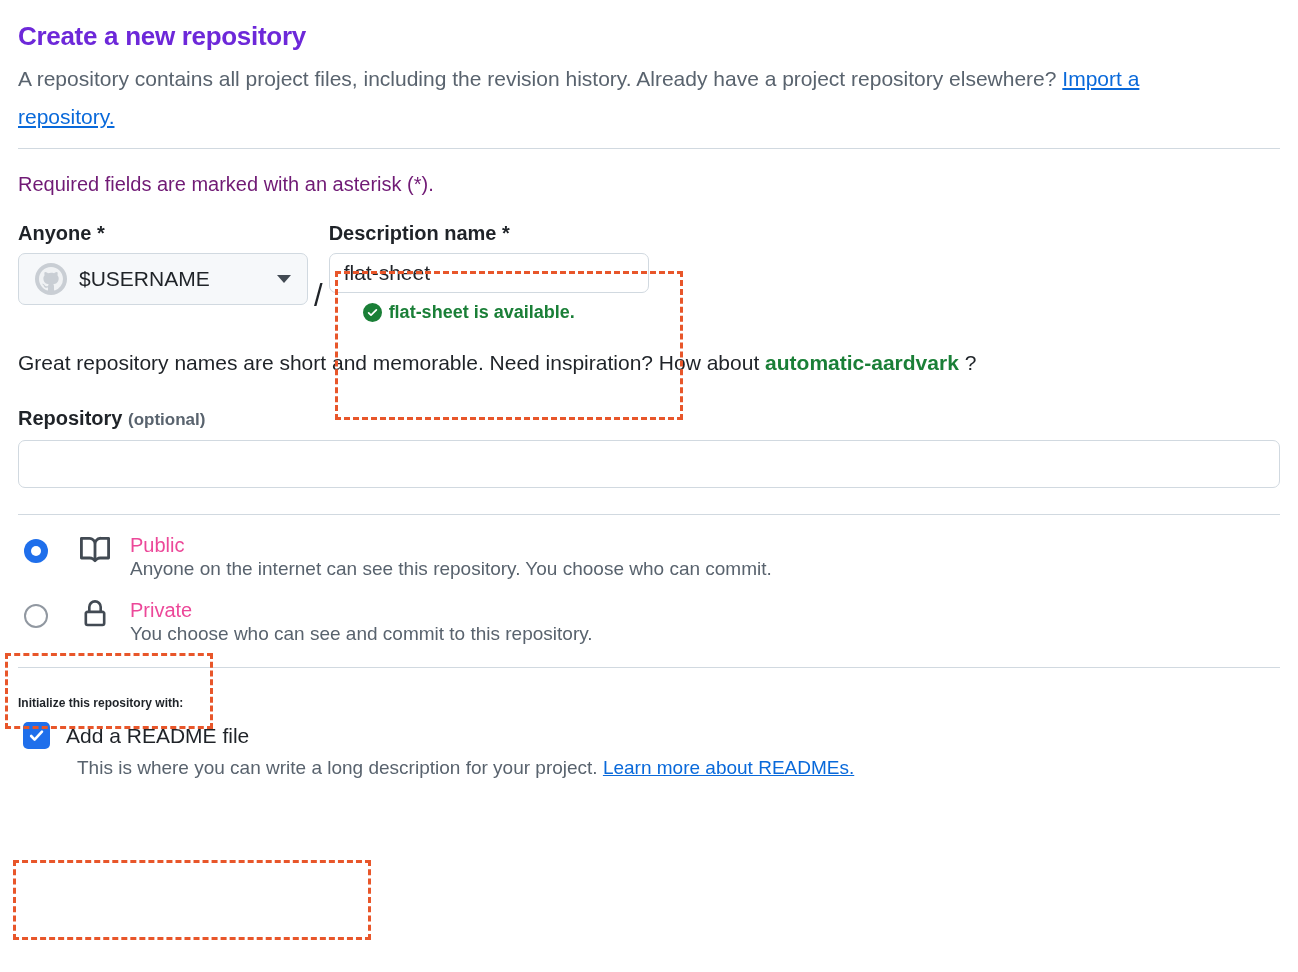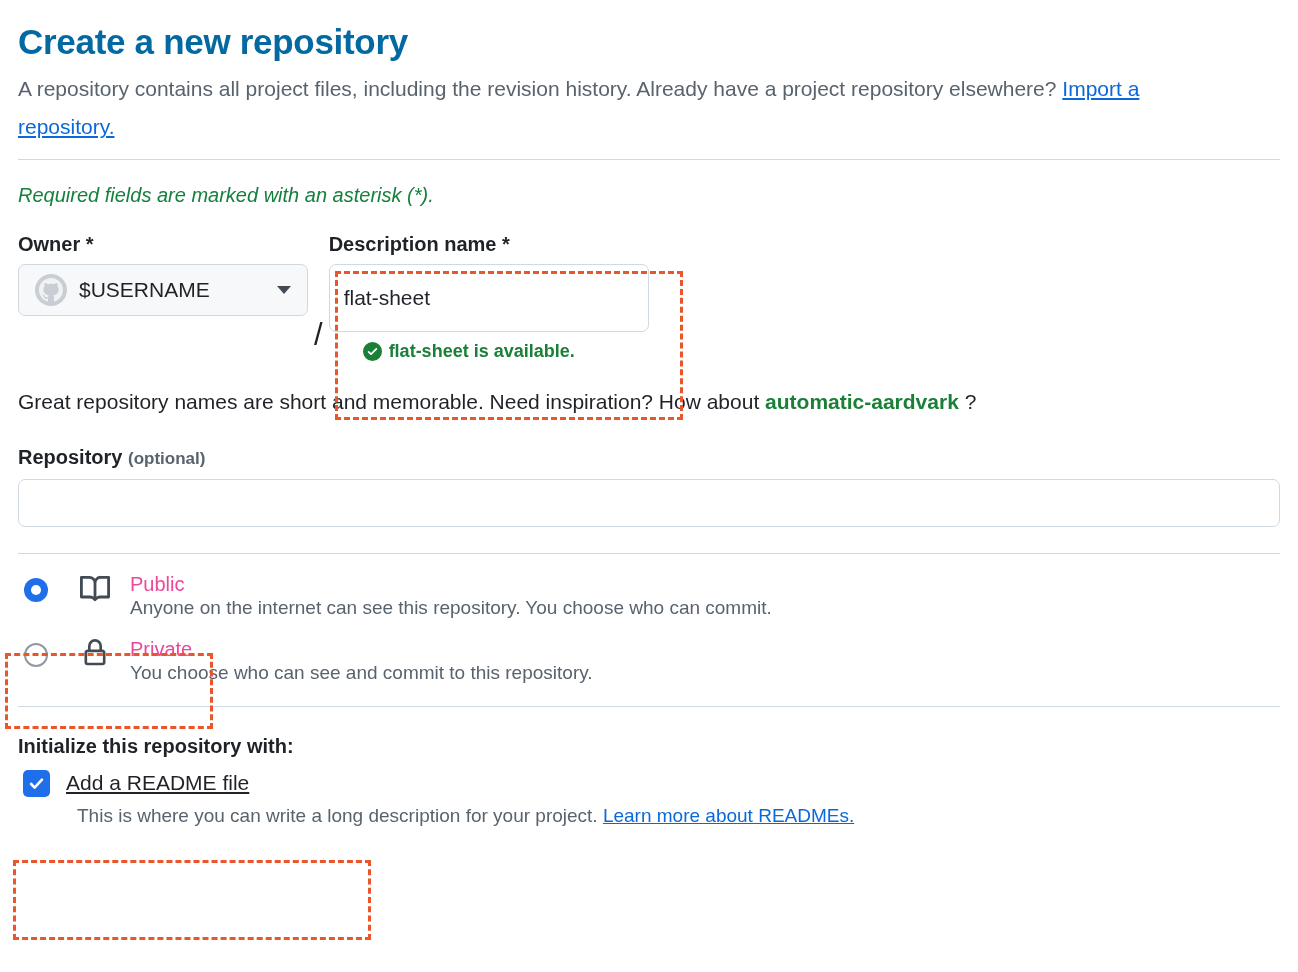--- a/index.html
+++ b/index.html
@@ -16,47 +16,46 @@
     overflow: hidden;
   }
   .page {
     position: relative;
     width: 1298px;
     height: 972px;
     padding: 0 18px;
   }
   
   .page-title {
-    font-size: 35px;
+    font-size: 26px;
     font-weight: bold;
     letter-spacing: -0.3px;
     margin: 22px 0 0 0;
     line-height: 1.15;
-    color: #0369a1;
+    color: #6d28d9;
   }
   .intro {
     font-size: 21px;
     line-height: 1.82;
     color: #59636e;
     margin: 8px 0 0 0;
     max-width: 1175px;
   }
   .intro a {
     color: #0969da;
     text-decoration: underline;
   }
   .rule {
     height: 1px;
     background: #d1d9e0;
     margin: 12px 0 0 0;
   }
   .required-note {
     font-size: 20px;
-    font-style: italic;
-    color: #15803d;
+    color: #701a75;
     margin: 24px 0 0 0;
   }
   
   .name-row {
     display: flex;
     align-items: flex-start;
     margin-top: 26px;
     position: relative;
   }
   .field-label {
@@ -103,21 +102,21 @@
     color: #1f2328;
     margin: 0 6px;
     align-self: flex-end;
     line-height: 1;
     padding-bottom: 12px;
     font-weight: 300;
   }
   .repo-col { width: 330px; }
   .repo-input {
     width: 320px;
-    height: 68px;
+    height: 40px;
     border: 1px solid #d1d9e0;
     border-radius: 7px;
     background: #ffffff;
     font-family: "Liberation Sans", sans-serif;
     font-size: 21px;
     color: #1f2328;
     padding: 0 14px;
   }
   .availability {
     display: flex;
@@ -208,29 +207,28 @@
     color: #ec4899;
     line-height: 1.25;
   }
   .vis-desc {
     font-size: 19px;
     color: #59636e;
   }
   
   .init-rule { margin-top: 22px; }
   .init-title {
-    font-size: 20px;
+    font-size: 12px;
     font-weight: bold;
     margin-top: 28px;
   }
   .checkbox-row {
     display: flex;
     align-items: center;
     margin-top: 12px;
-    text-decoration: underline;
   }
   .checkbox {
     width: 27px; height: 27px;
     border-radius: 5px;
     background: #1f6feb;
     margin-left: 5px;
     flex: none;
     display: flex;
     align-items: center;
     justify-content: center;
@@ -269,21 +267,21 @@
 
   <p class="intro"><span>A repository contains all project files, including the revision history. Already have a project repository elsewhere? </span><a href="#">Import a repository.</a></p>
 
   <div class="rule"></div>
 
   <p class="required-note">Required fields are marked with an asterisk (*).</p>
 
   <div class="name-row">
 
     <div class="owner-col">
-      <div class="field-label">Owner *</div>
+      <div class="field-label">Anyone *</div>
       <div class="owner-select">
         <span class="avatar">
           <svg width="24" height="24" viewBox="0 0 16 16" fill="#f0f2f4" aria-hidden="true">
             <path d="M8 0C3.58 0 0 3.58 0 8c0 3.54 2.29 6.53 5.47 7.59.4.07.55-.17.55-.38 0-.19-.01-.82-.01-1.49-2.01.37-2.53-.49-2.69-.94-.09-.23-.48-.94-.82-1.13-.28-.15-.68-.52-.01-.53.63-.01 1.08.58 1.23.82.72 1.21 1.87.87 2.33.66.07-.52.28-.87.51-1.07-1.78-.2-3.64-.89-3.64-3.95 0-.87.31-1.59.82-2.15-.08-.2-.36-1.02.08-2.12 0 0 .67-.21 2.2.82a7.4 7.4 0 0 1 2-.27c.68 0 1.36.09 2 .27 1.53-1.04 2.2-.82 2.2-.82.44 1.1.16 1.92.08 2.12.51.56.82 1.27.82 2.15 0 3.07-1.87 3.75-3.65 3.95.29.25.54.73.54 1.48 0 1.07-.01 1.93-.01 2.2 0 .21.15.46.55.38A8.01 8.01 0 0 0 16 8c0-4.42-3.58-8-8-8Z"></path>
           </svg>
         </span>
         <span class="owner-name">$USERNAME</span>
         <span class="caret"></span>
       </div>
     </div>

